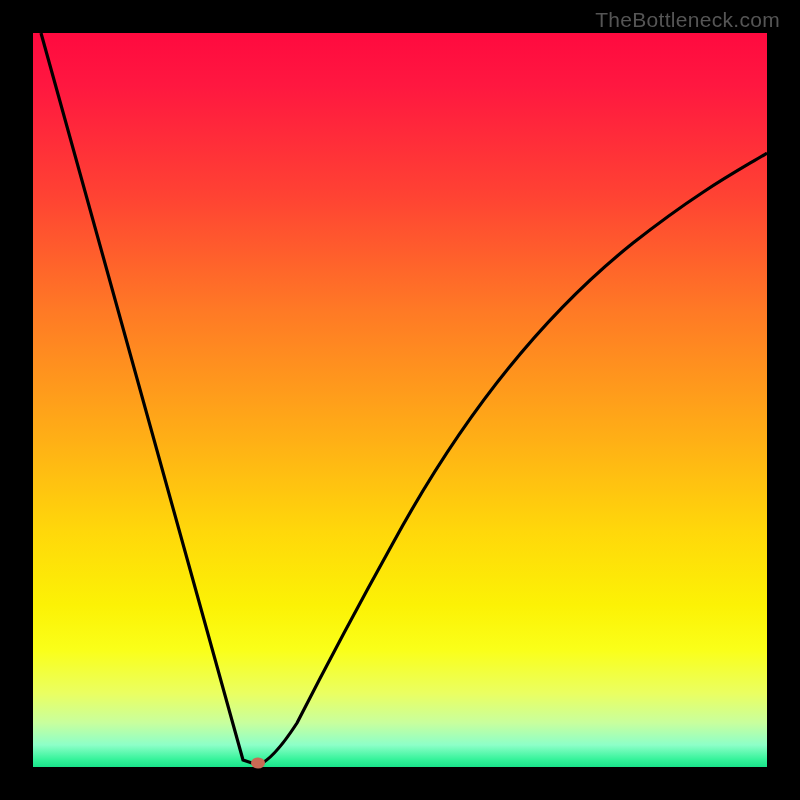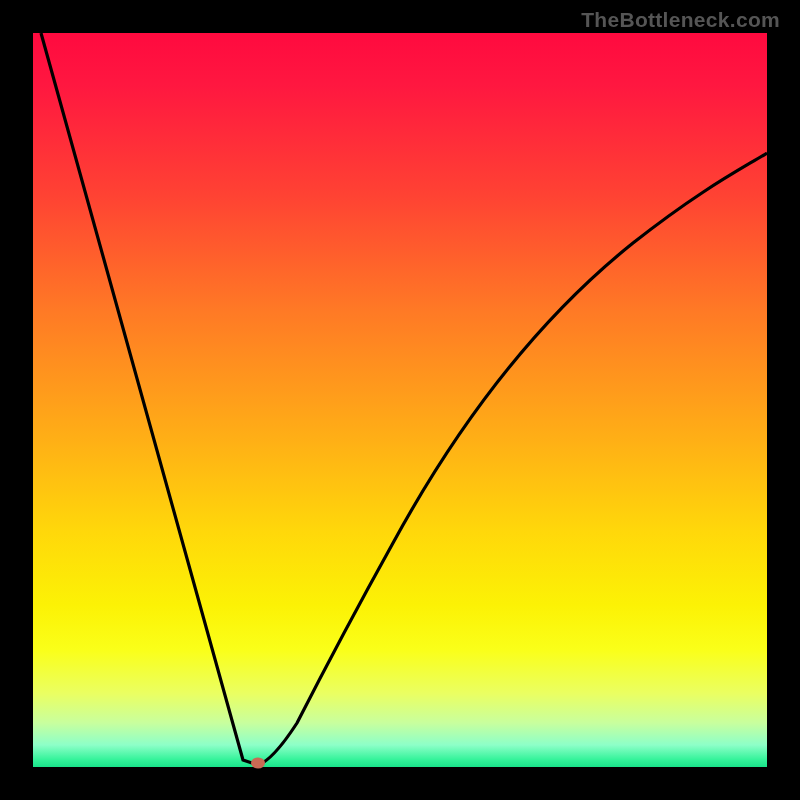--- a/index.html
+++ b/index.html
@@ -40,21 +40,21 @@
       #34f39a 99%,
       #19e38a 100%
     );
   }
   .watermark {
     position: absolute;
     top: 8px;
     right: 20px;
     color: #555555;
     font-size: 21px;
-    font-weight: 700;
+    font-weight: 400;
     letter-spacing: 0.3px;
   }
   svg.curve {
     position: absolute;
     top: 0;
     left: 0;
     width: 734px;
     height: 734px;
   }
   .marker {

